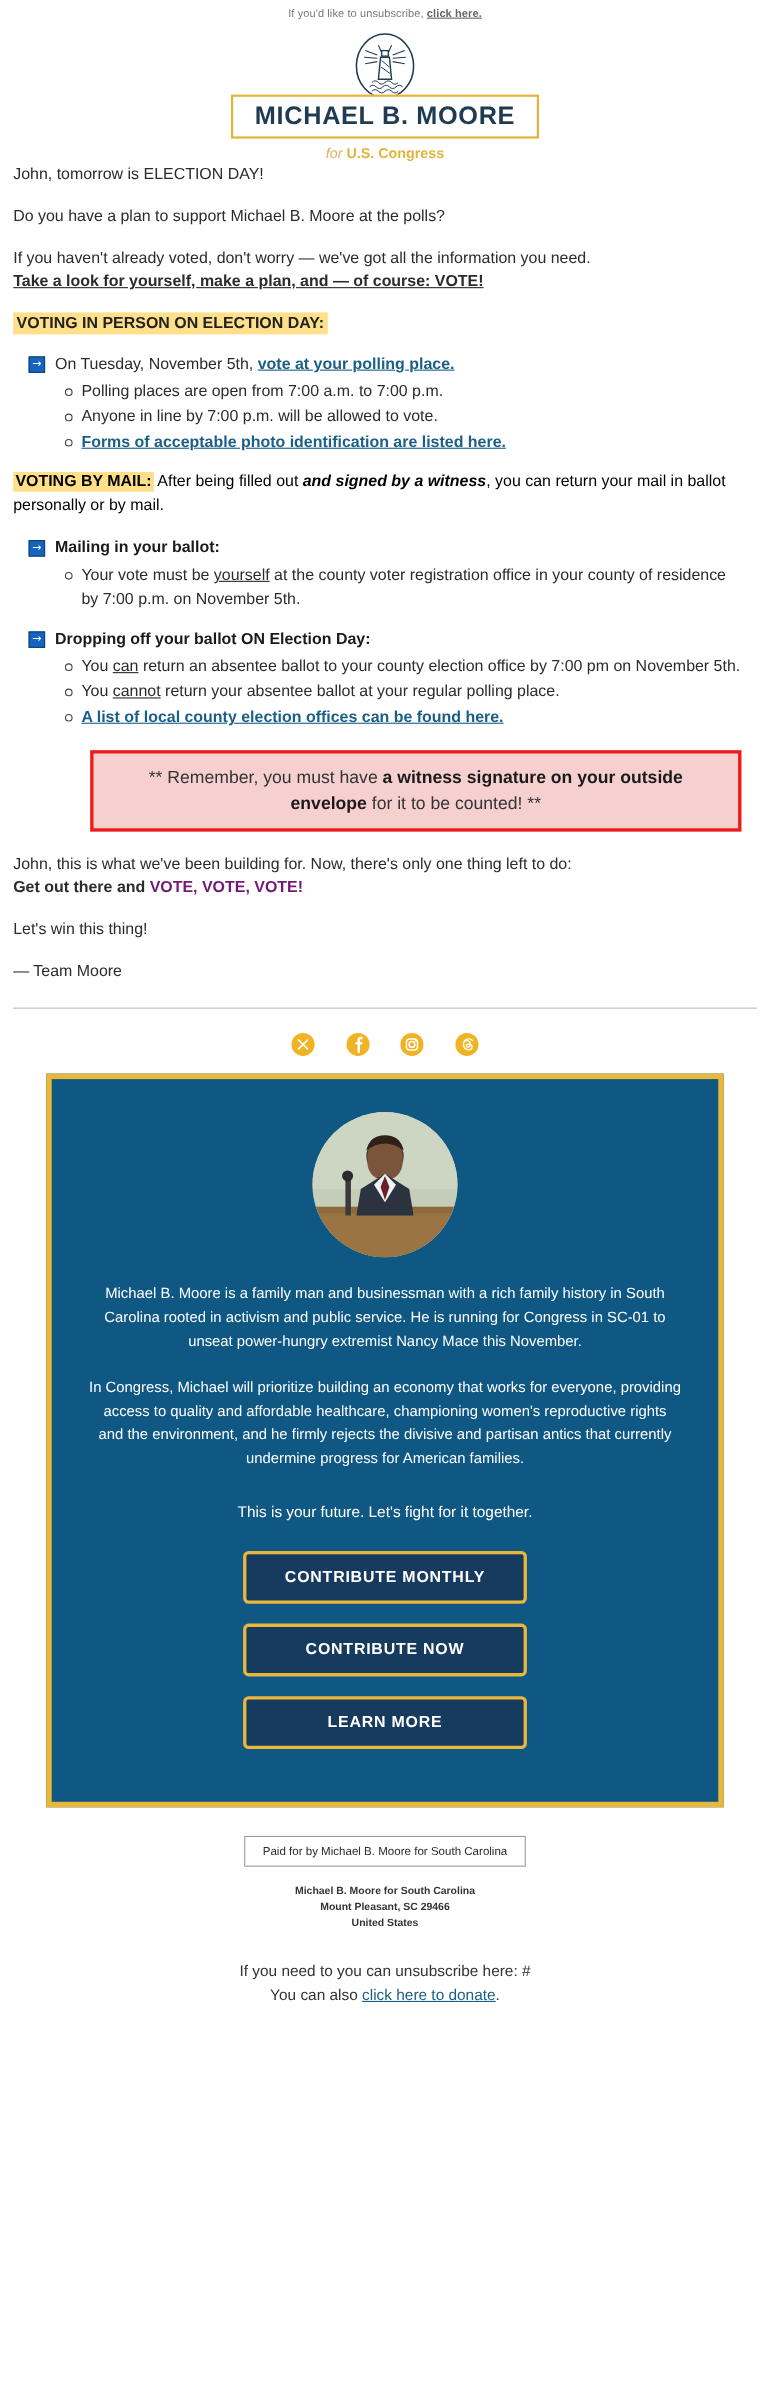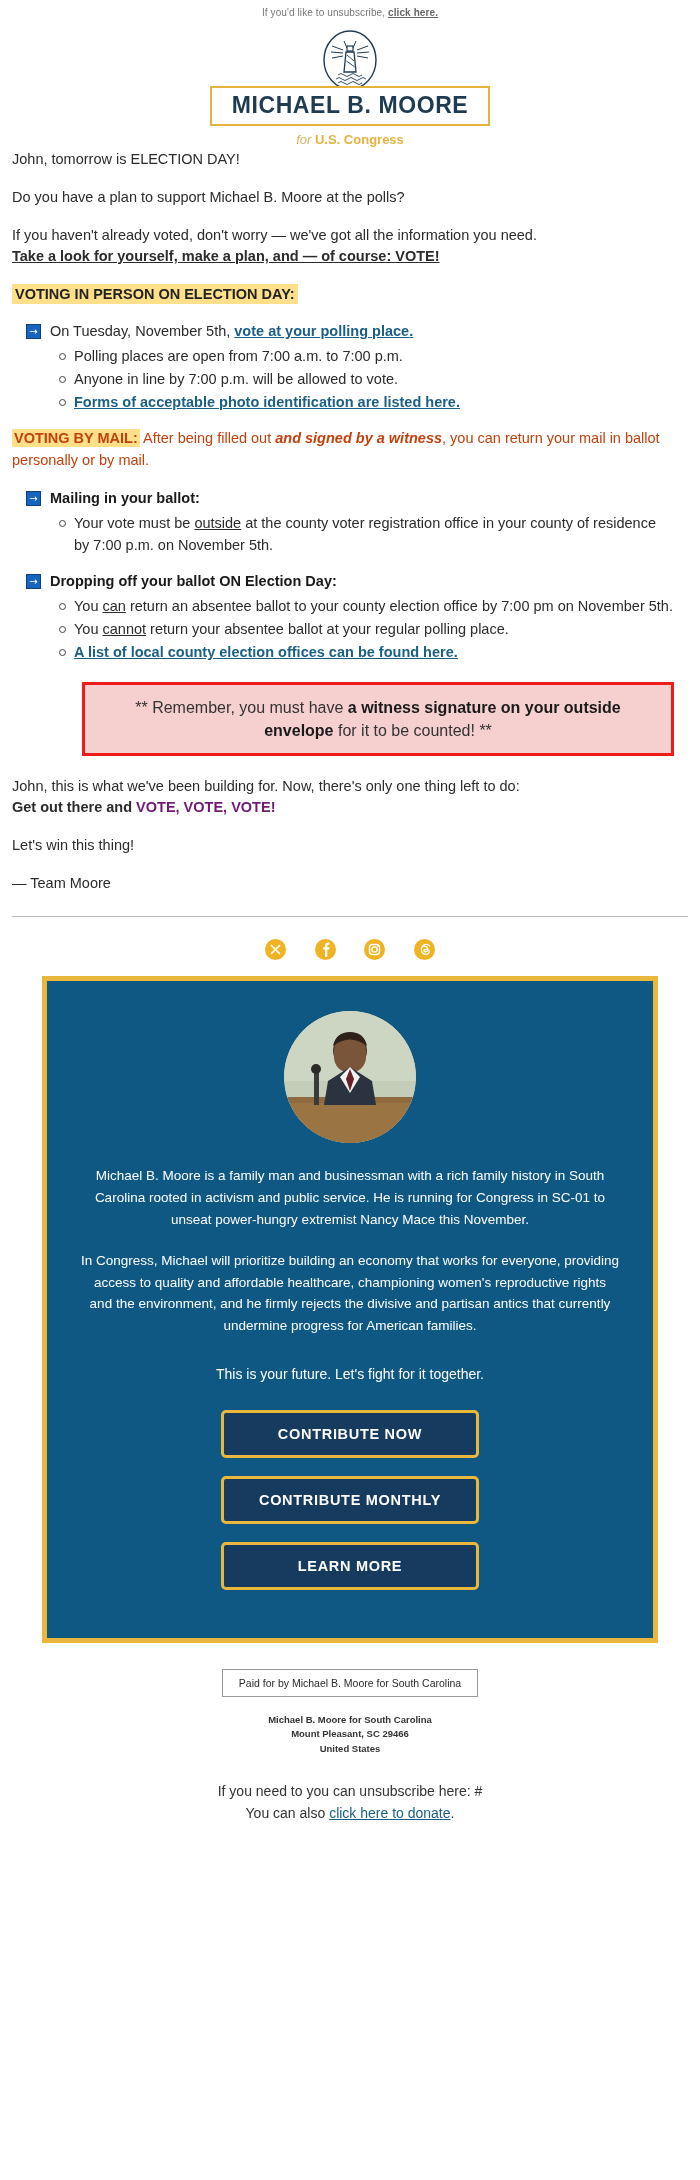--- a/index.html
+++ b/index.html
@@ -61,21 +61,21 @@
   }
   .u-bold { font-weight:bold; text-decoration:underline; }
   .hl-line {
     font-size:14.5px;
     font-weight:bold;
     margin:0 0 16px 0;
     line-height:1.45;
   }
   .hl-line .band { background:#ffe08a; padding:2px 3px; }
 
-  p.mixed { font-size:14.5px; line-height:1.5; margin:0 0 16px 0; color:#c2410c; }
+  p.mixed { font-size:14.5px; line-height:1.5; margin:0 0 16px 0; color:#000000; }
   p.mixed .mailhl { background:#ffe08a; font-weight:bold; padding:1px 2px; }
   .bi { font-weight:bold; font-style:italic; }
 
   
   .arrow-block { margin:0 0 15px 0; }
   .arrow-row { display:flex; align-items:flex-start; }
   .arrow-ico {
     flex:0 0 auto;
     width:15px; height:15px;
     background:#1565c0;
@@ -288,21 +288,21 @@
     <p class="mixed">
       <span class="mailhl">VOTING BY MAIL:</span><span> After being filled out </span><span class="bi">and signed by a witness</span><span>, you can return your mail in ballot personally or by mail.</span>
     </p>
 
     <div class="arrow-block">
       <div class="arrow-row">
         <span class="arrow-ico">→</span>
         <span class="arrow-text bold">Mailing in your ballot:</span>
       </div>
       <ul class="sub">
-        <li><span>Your vote must be </span><u>outside</u><span> at the county voter registration office in your county of residence by 7:00 p.m. on November 5th.</span></li>
+        <li><span>Your vote must be </span><u>yourself</u><span> at the county voter registration office in your county of residence by 7:00 p.m. on November 5th.</span></li>
       </ul>
     </div>
 
     <div class="arrow-block">
       <div class="arrow-row">
         <span class="arrow-ico">→</span>
         <span class="arrow-text bold">Dropping off your ballot ON Election Day:</span>
       </div>
       <ul class="sub">
         <li><span>You </span><u>can</u><span> return an absentee ballot to your county election office by 7:00 pm on November 5th.</span></li>
@@ -371,22 +371,22 @@
           <path d="M66 56 L56 66 L66 82 L76 66 Z" fill="#f2f2f2"></path>
           <path d="M66 58 L62 68 L66 80 L70 68 Z" fill="#6b1f2a"></path>
           <rect x="30" y="60" width="5" height="34" fill="#3a3a3a"></rect>
           <circle cx="32" cy="58" r="5" fill="#2a2a2a"></circle>
         </g>
       </svg>
     </div>
     <p>Michael B. Moore is a family man and businessman with a rich family history in South Carolina rooted in activism and public service. He is running for Congress in SC-01 to unseat power-hungry extremist Nancy Mace this November.</p>
     <p>In Congress, Michael will prioritize building an economy that works for everyone, providing access to quality and affordable healthcare, championing women's reproductive rights and the environment, and he firmly rejects the divisive and partisan antics that currently undermine progress for American families.</p>
     <p class="tag">This is your future. Let's fight for it together.</p>
+    <div class="cta">CONTRIBUTE MONTHLY</div>
     <div class="cta">CONTRIBUTE NOW</div>
-    <div class="cta">CONTRIBUTE MONTHLY</div>
     <div class="cta">LEARN MORE</div>
   </div>
 
   <div class="footer">
     <div class="paidfor">Paid for by Michael B. Moore for South Carolina</div>
     <div class="addr">
       <div>Michael B. Moore for South Carolina</div>
       <div>Mount Pleasant, SC 29466</div>
       <div>United States</div>
     </div>

